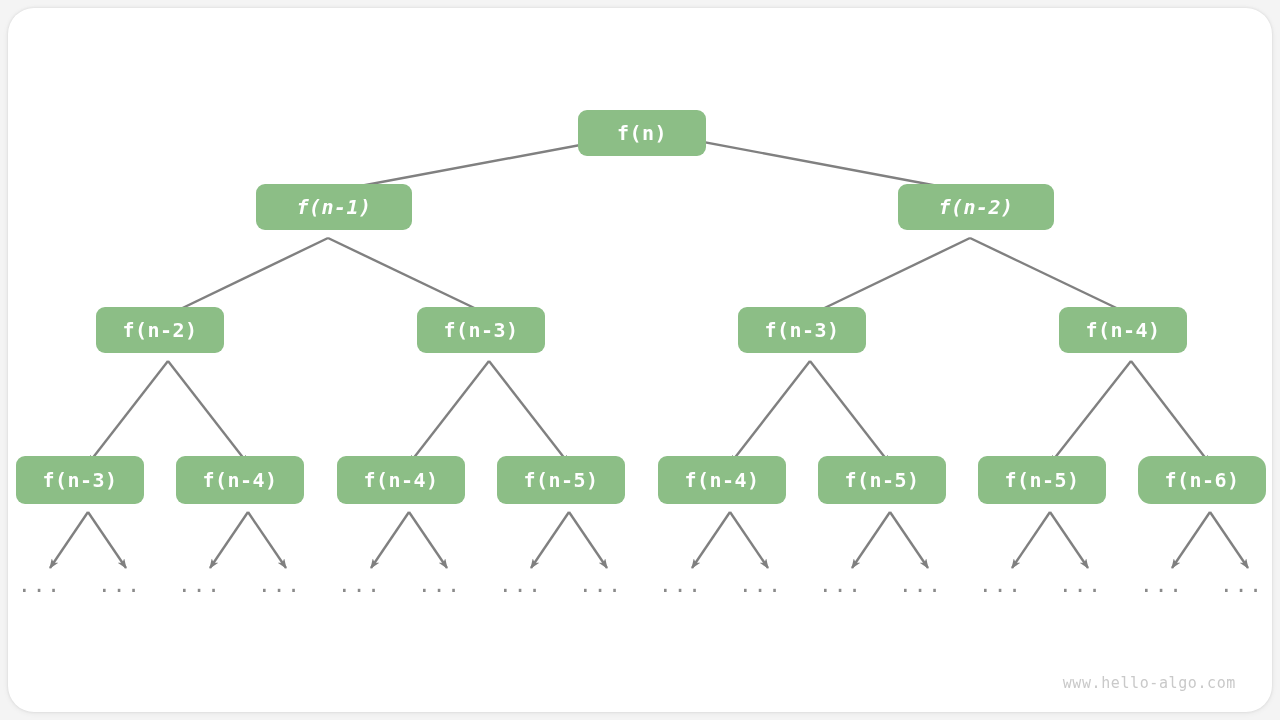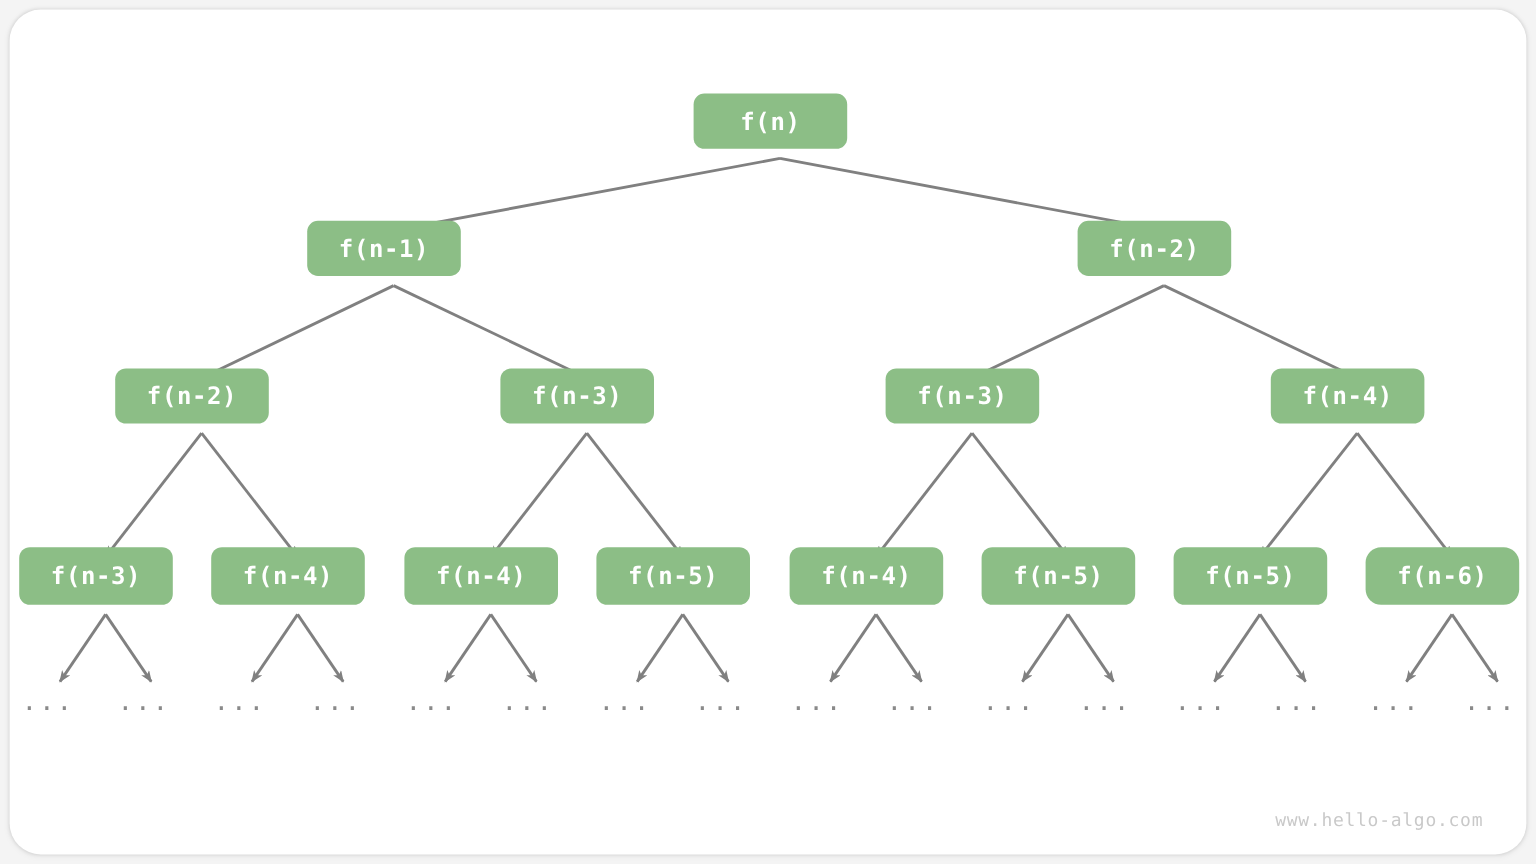--- a/index.html
+++ b/index.html
@@ -46,22 +46,22 @@
     display: flex;
     align-items: center;
     justify-content: center;
     font-family: "DejaVu Sans Mono", monospace;
     font-size: 20px;
     font-weight: bold;
     letter-spacing: 0.5px;
     box-sizing: border-box;
     white-space: nowrap;
   }
-  .node.root   { width: 128px; height: 46px; }
-  .node.lvl2   { width: 128px; height: 46px; }
+  .node.root   { width: 128px; height: 46px; margin-top: 32px; }
+  .node.lvl2   { width: 156px; height: 46px; font-style: italic; }
   .node.lvl3   { width: 128px; height: 46px; }
   .node.leaf   { width: 128px; height: 48px; }
   .ellipsis {
     position: absolute;
     color: #8a8a8a;
     font-family: "DejaVu Sans Mono", monospace;
     font-size: 21px;
     letter-spacing: 2px;
     line-height: 1;
     transform: translate(-50%, -50%);

